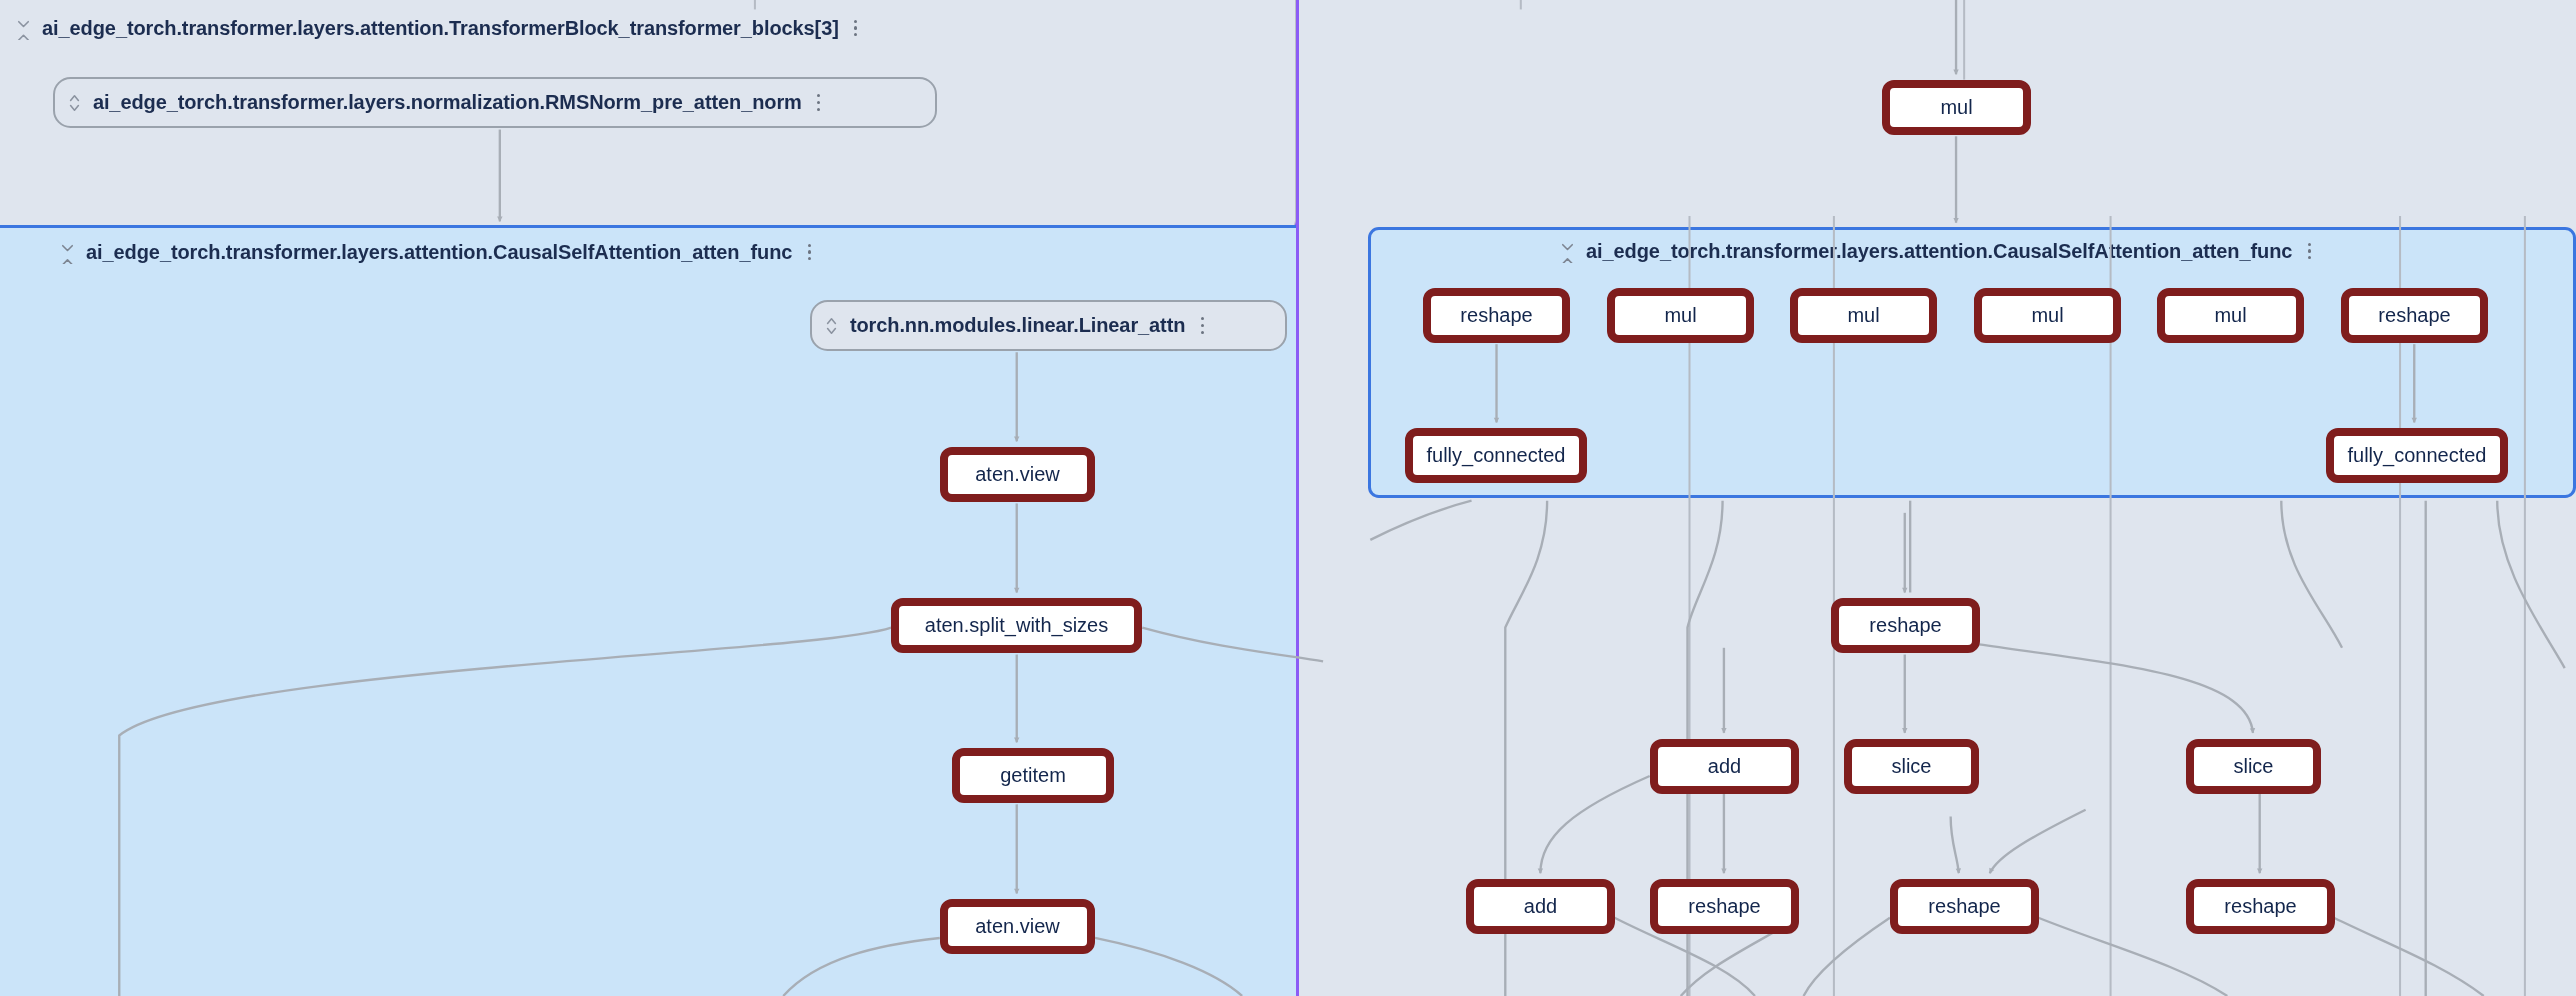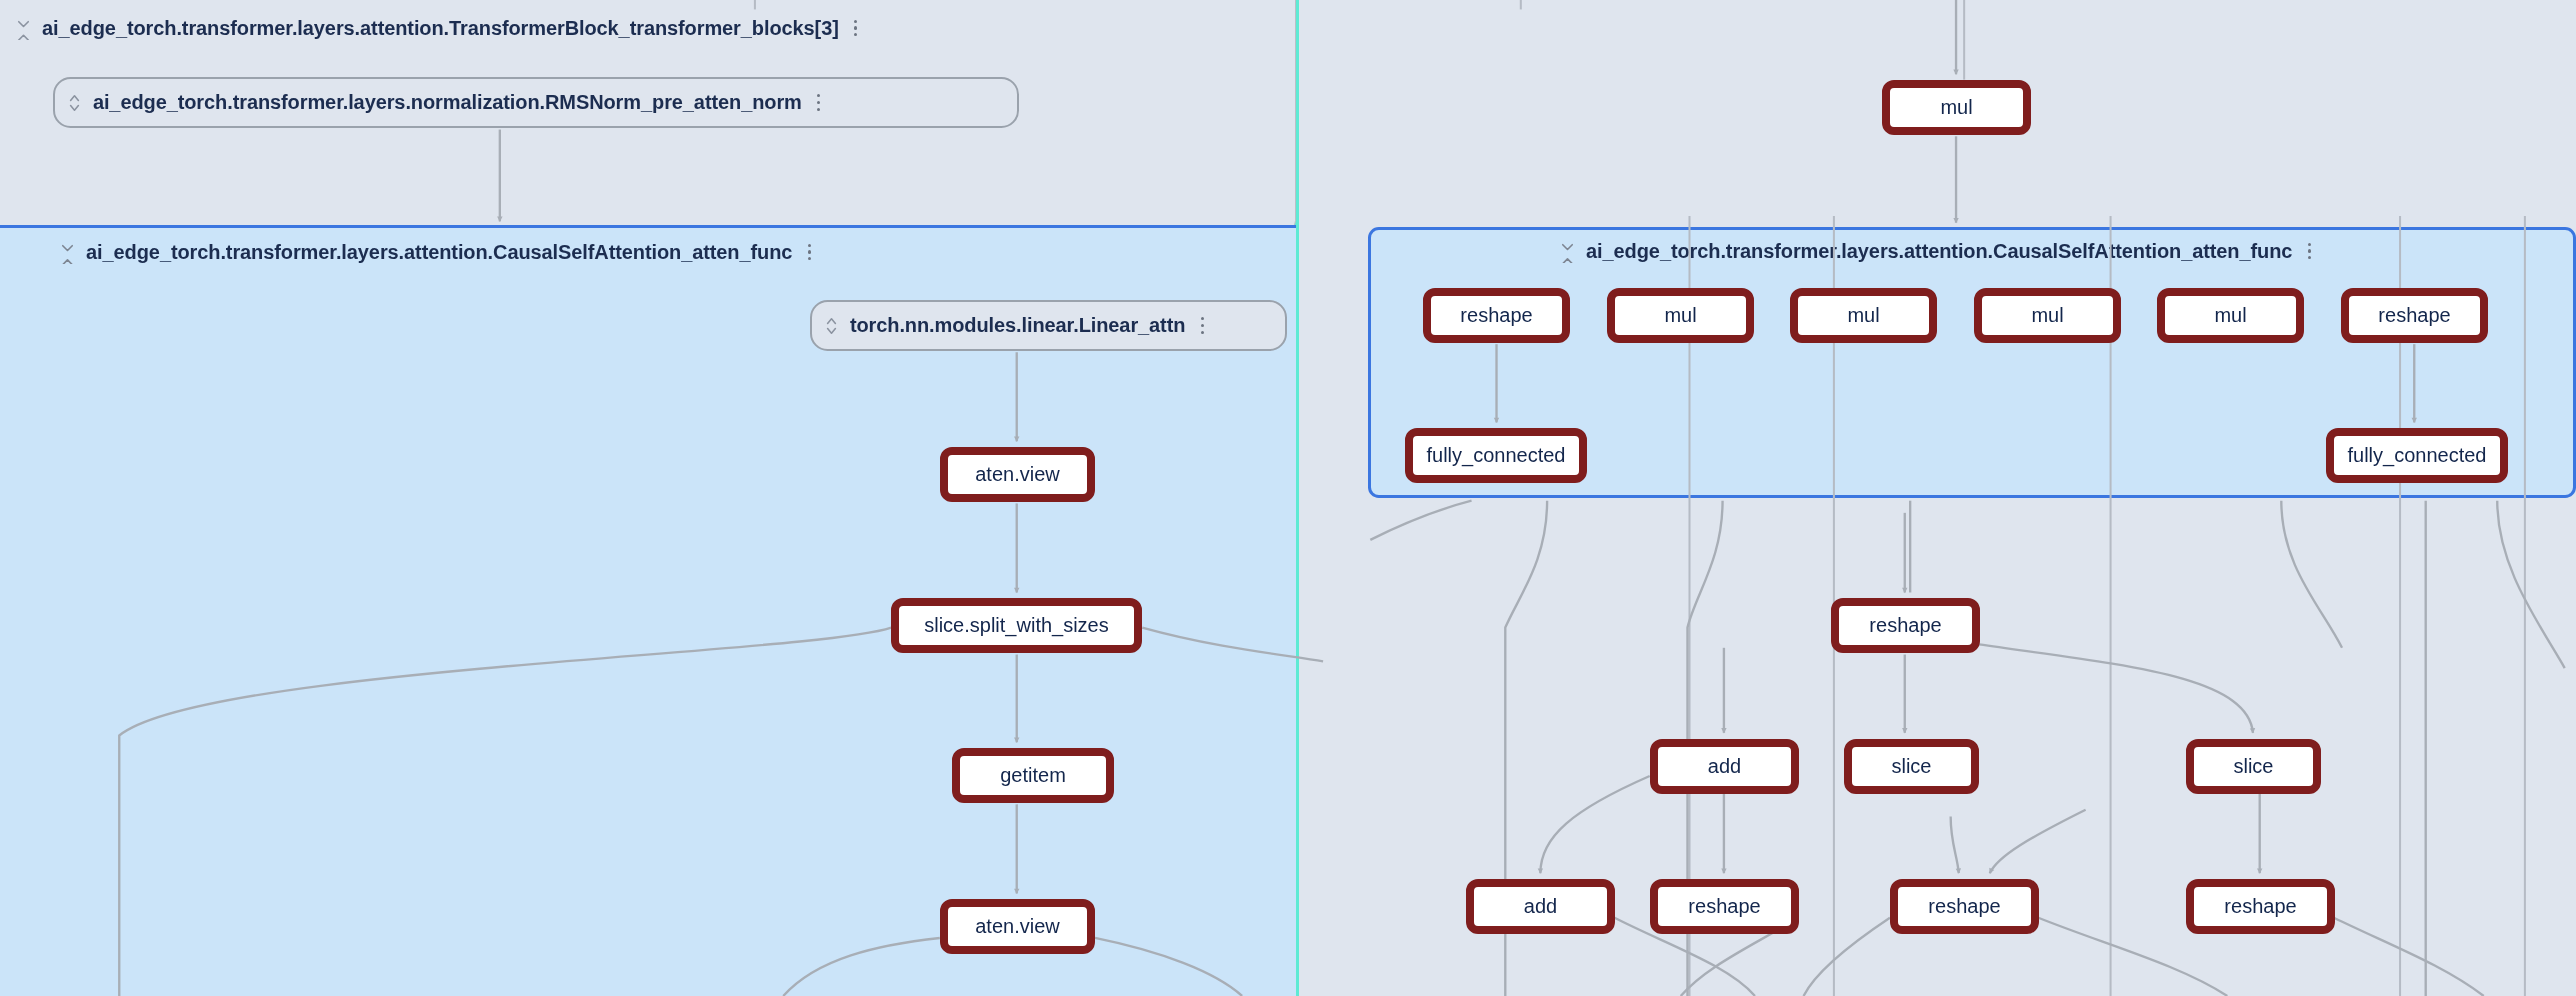--- a/index.html
+++ b/index.html
@@ -12,21 +12,21 @@
     height: 996px;
     overflow: hidden;
     font-family: "Liberation Sans", sans-serif;
     position: relative;
   }
   #stage {
     position: absolute;
     inset: 0;
     width: 2576px;
     height: 996px;
-    background: #5eead4;
+    background: #8b5cf6;
     overflow: hidden;
   }
 
   
   #edges-layer {
     position: absolute;
     left: 0; top: 0;
     width: 2576px;
     height: 996px;
     pointer-events: none;
@@ -175,21 +175,21 @@
       </svg>
     </span>
     <span>ai_edge_torch.transformer.layers.attention.TransformerBlock_transformer_blocks[3]</span>
     <span class="dots">
       <i></i>
         <i></i>
         <i></i>
     </span>
   </div>
 
-  <div class="module" style="left:53px; top:77px; width:966px;">
+  <div class="module" style="left:53px; top:77px; width:884px;">
     <span class="chev">
       <svg width="15" height="27" viewBox="0 0 22 40">
         <path d="M5 16 L11 9 L17 16" fill="none" stroke="#8b93a0" stroke-width="2.4" stroke-linecap="round" stroke-linejoin="round"></path>
         <path d="M5 24 L11 31 L17 24" fill="none" stroke="#8b93a0" stroke-width="2.4" stroke-linecap="round" stroke-linejoin="round"></path>
       </svg>
     </span>
     <span class="mlabel">ai_edge_torch.transformer.layers.normalization.RMSNorm_pre_atten_norm</span>
     <span class="dots">
       <i></i>
         <i></i>
@@ -226,21 +226,21 @@
       <i></i>
         <i></i>
         <i></i>
     </span>
   </div>
 
   <div class="node" style="left:940px; top:447px; width:155px;">
     <span>aten.view</span>
   </div>
   <div class="node" style="left:891px; top:598px; width:251px;">
-    <span>slice.split_with_sizes</span>
+    <span>aten.split_with_sizes</span>
   </div>
   <div class="node" style="left:936px; top:748px; width:162px;margin-left:16px;">
     <span>getitem</span>
   </div>
   <div class="node" style="left:940px; top:899px; width:155px;">
     <span>aten.view</span>
   </div>
 
   <div class="group plain" style="left:1299px; top:-27px; width:1304px; height:1050px; border:none; border-radius:0; background:#dfe5ee;">
   </div>

